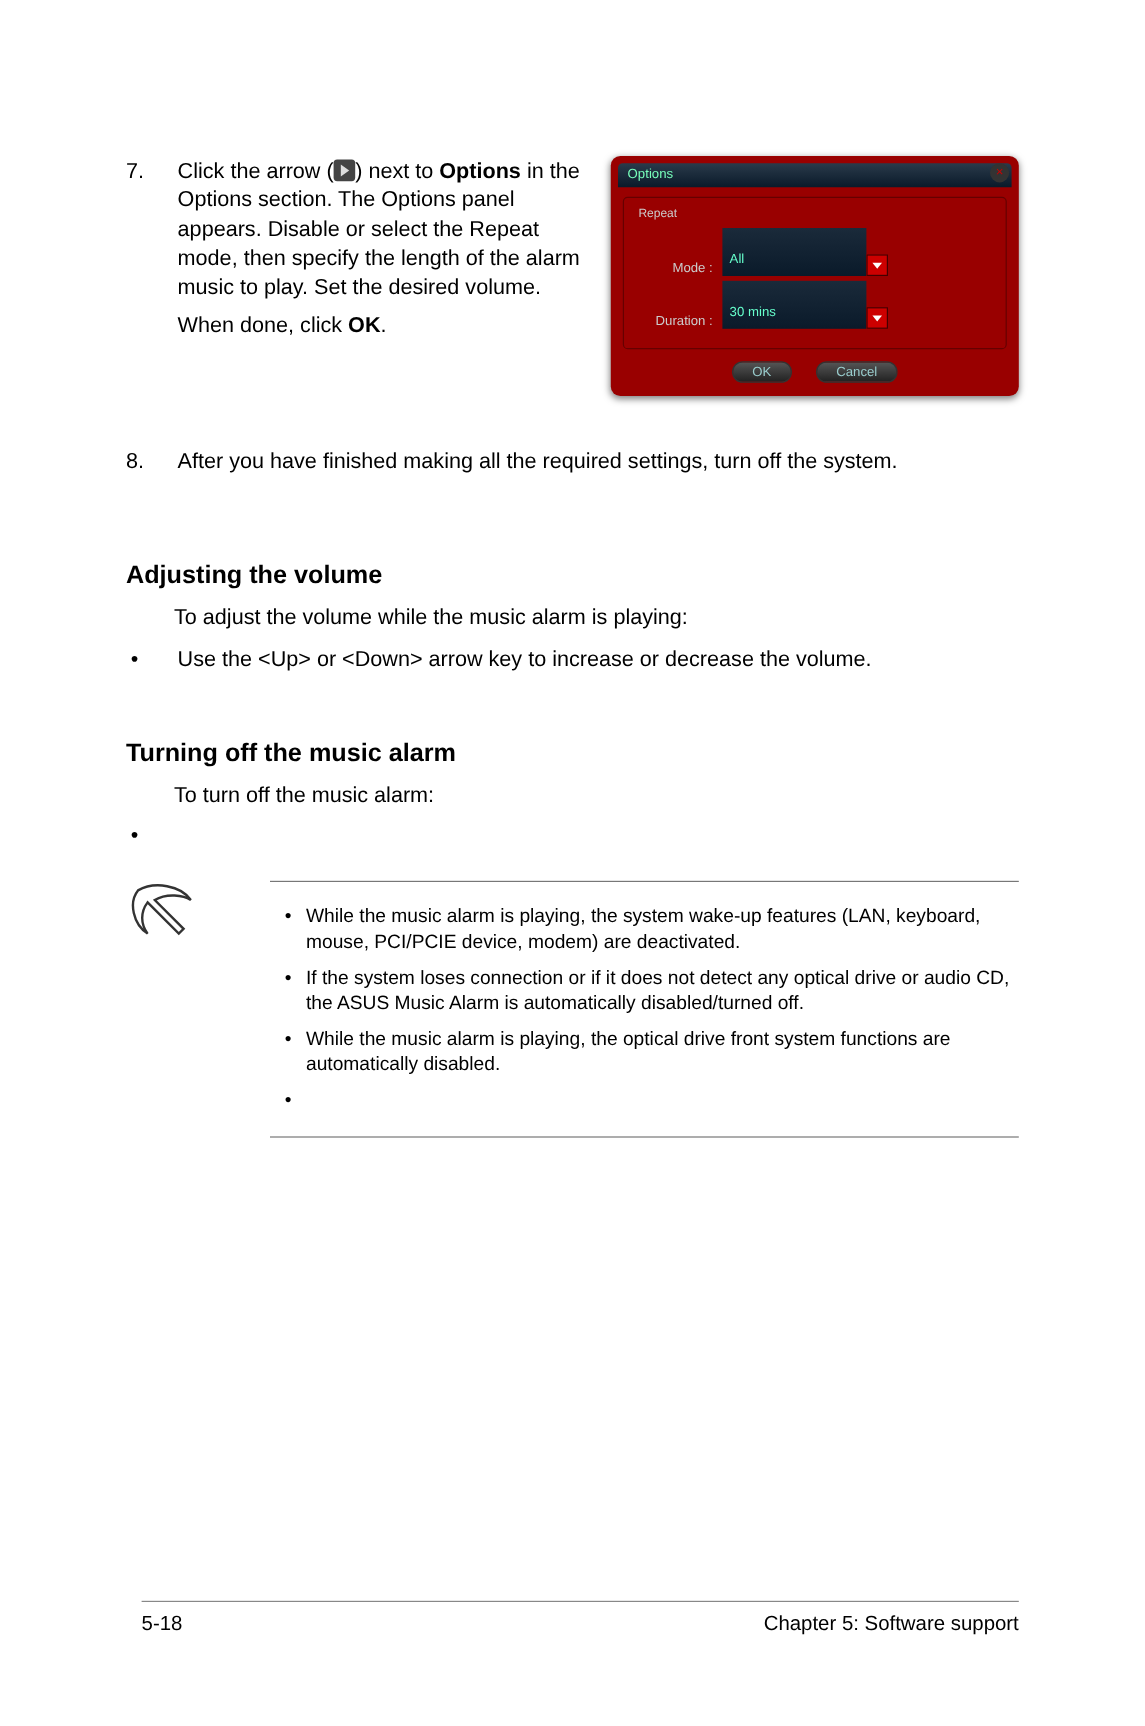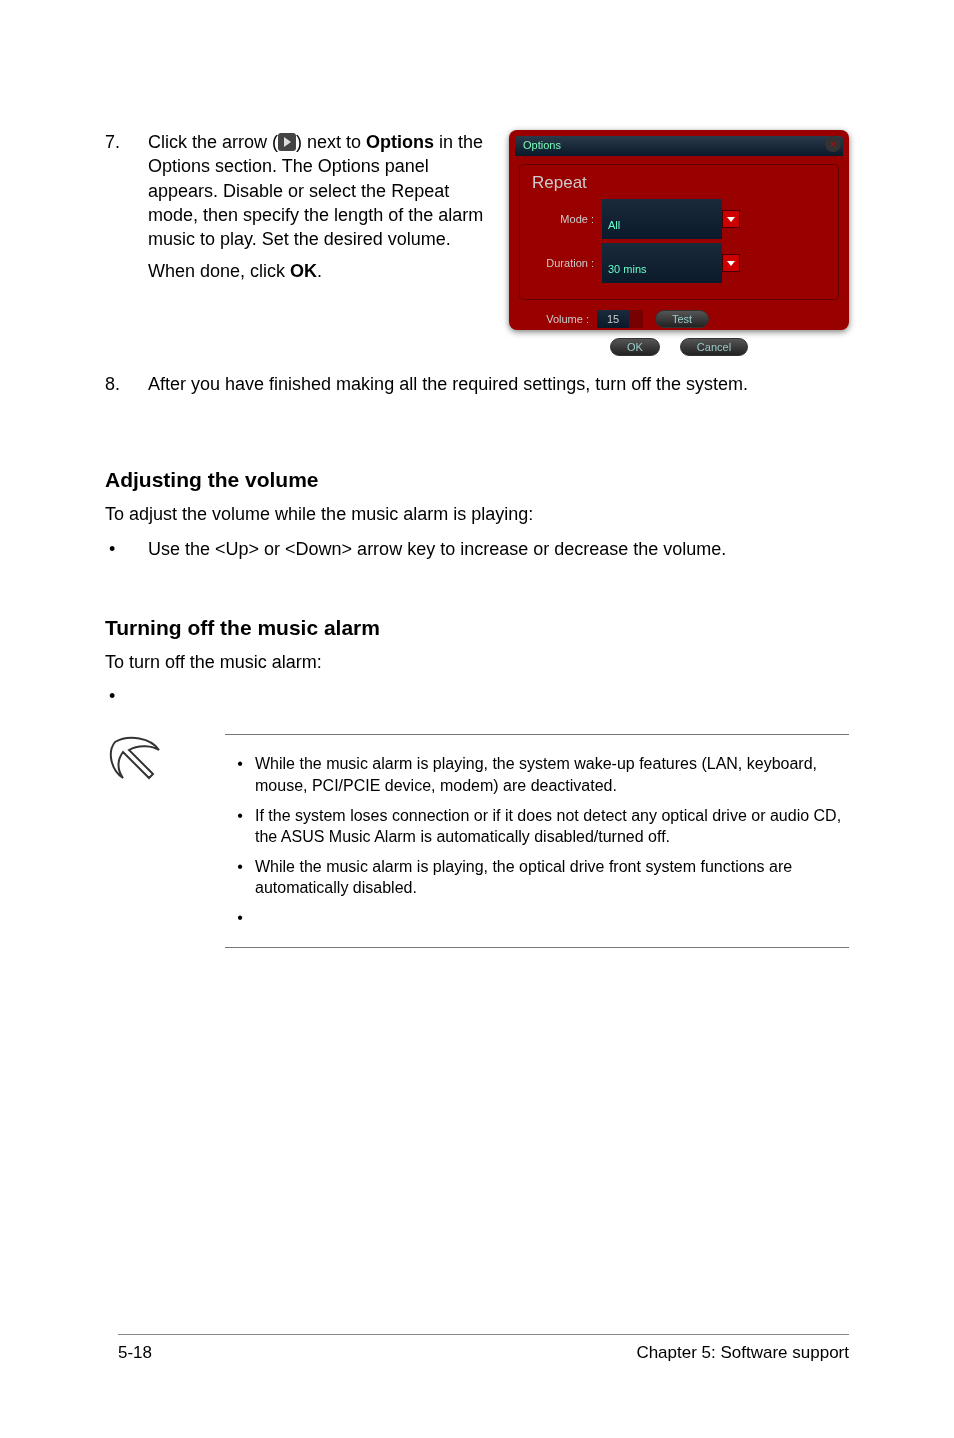--- a/index.html
+++ b/index.html
@@ -41,22 +41,22 @@
     }
     .close-x {
       position: absolute; right: 8px; top: 6px; width: 16px; height: 16px;
       border-radius: 50%; background: #333; color: #c00;
       font-size: 11px; text-align: center; line-height: 16px;
     }
     .repeat-box {
       margin: 8px 4px 0 4px; border: 1px solid #600;
       border-radius: 4px; padding: 8px 12px 12px 12px;
     }
-    .repeat-label { color: #ccc; font-size: 17px; margin-bottom: 6px; }
-    .field-row { display: flex; align-items: center; margin: 4px 0; }
+    .repeat-label { color: #ccc; font-size: 10px; margin-bottom: 6px; }
+    .field-row { display: flex; align-items: flex-end; margin: 4px 0; }
     .field-label { color: #ccc; font-size: 11px; width: 70px; text-align: right; padding-right: 8px; }
     .field-value {
       background: linear-gradient(#1a2a3a,#0a1a2a);
       color: #6fc; font-size: 11px; padding: 20px 6px;
       width: 120px; height: 31px;
     }
     .dropdown-btn {
       width: 18px; height: 18px; background: #c00;
       border: 1px solid #400; position: relative;
     }
@@ -73,21 +73,21 @@
     .stepper { width: 14px; }
     .stepper-up, .stepper-down { width: 14px; height: 9px; background: #700; }
     .pill-btn {
       background: linear-gradient(#555,#222); color: #9cc;
       font-size: 11px; padding: 2px 16px; border-radius: 10px;
       border: 1px solid #333;
     }
     .btn-row { display: flex; justify-content: center; gap: 20px; margin-top: 10px; }
     .step-8 { margin-top: 42px; display: flex; font-size: 18px; line-height: 1.35; }
     h3 { font-size: 21px; font-weight: bold; margin-top: 72px; margin-bottom: 10px; }
-    .body-text { font-size: 18px; line-height: 1.35; margin-bottom: 10px; }
+    .body-text { font-size: 18px; line-height: 1.35; margin-bottom: 10px; margin-left: 40px; }
     .bullet-row { display: flex; font-size: 18px; line-height: 1.35; margin-bottom: 10px; }
     .bullet-row .dot { width: 43px; flex-shrink: 0; text-align: left; padding-left: 4px; }
     .h3-alarm { margin-top: 55px; }
     .note-block { margin-top: 26px; display: flex; }
     .note-icon-col { width: 120px; flex-shrink: 0; padding-left: 4px; padding-top: 2px; }
     .note-content { flex: 1; border-top: 1px solid #777; border-bottom: 1px solid #777; padding: 10px 0; }
     .note-item { display: flex; font-size: 16px; line-height: 1.35; margin: 8px 0; }
     .note-item .dot { width: 30px; text-align: center; flex-shrink: 0; }
     .footer {
       position: absolute; bottom: 75px; left: 118px; right: 105px;
@@ -118,30 +118,20 @@
       <div class="field-row">
         <div class="field-label">Mode :</div>
         <div class="field-value">All</div>
         <div class="dropdown-btn"></div>
       </div>
       <div class="field-row">
         <div class="field-label">Duration :</div>
         <div class="field-value">30 mins</div>
         <div class="dropdown-btn"></div>
       </div>
-    </div>
-    <div class="volume-row">
-      <div class="field-label" style="width:78px">Volume :</div>
-      <div class="volume-value">15</div>
-      <div class="stepper">
-        <div class="stepper-up"></div>
-          <div class="stepper-down"></div>
-      </div>
-      <div style="width:12px"></div>
-      <div class="pill-btn">Test</div>
     </div>
     <div class="btn-row">
       <div class="pill-btn">OK</div>
       <div class="pill-btn">Cancel</div>
     </div>
   </div>
 </div>
 
 <div class="step-8">
   <div class="step-num">8.</div>

